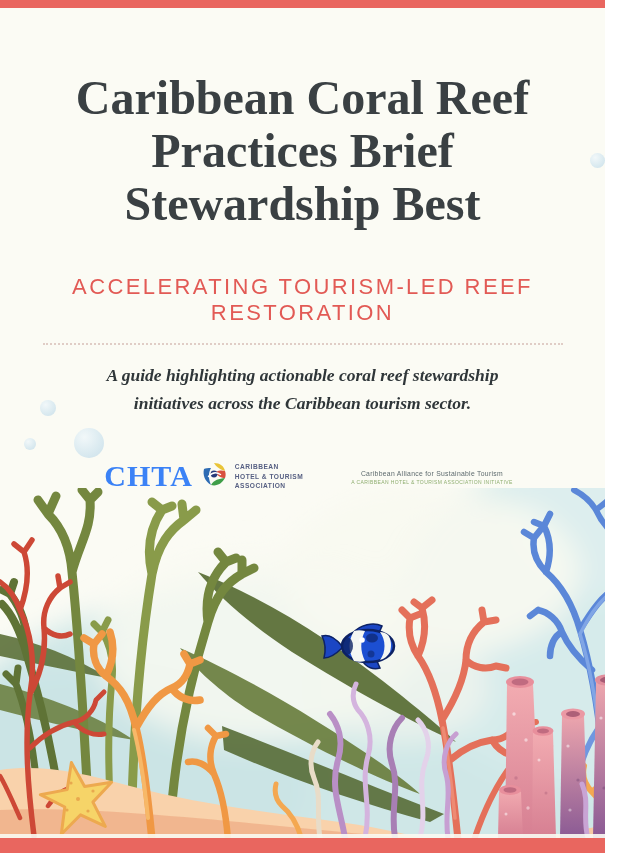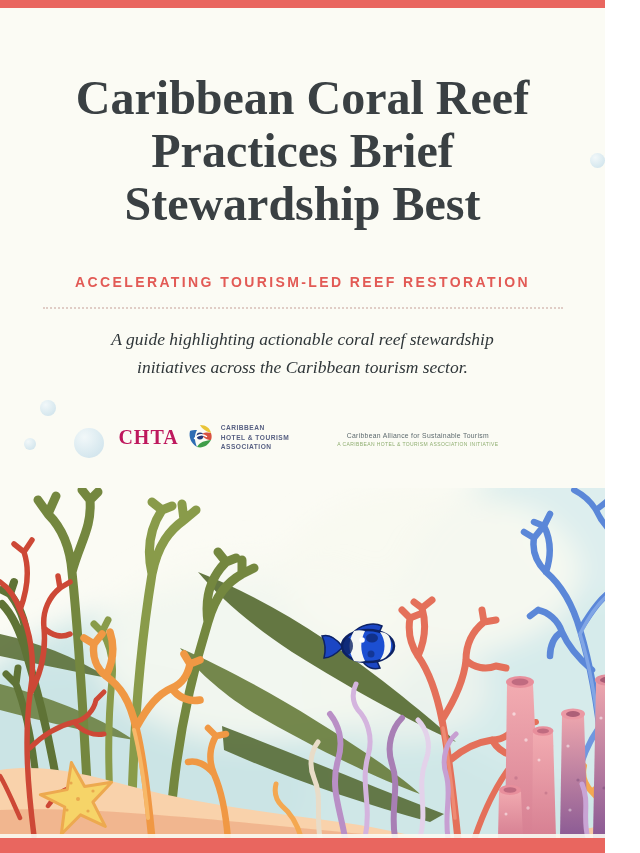--- a/index.html
+++ b/index.html
@@ -18,43 +18,43 @@
 
   .title {
     margin:72px auto 0; width:560px;
     font-family:"Liberation Serif", serif; font-weight:700;
     font-size:48px; line-height:1.1; color:#3a4043;
   }
   .title .tl { display:block; }
 
   .subtitle {
     margin-top:44px;
-    font-size:14px; font-weight:700; letter-spacing:2.4px;
+    font-size:22px; font-weight:400; letter-spacing:2.4px;
     color:#e25a55;
   }
 
   .divider {
     width:520px; margin:17px auto 0;
     border-top:2px dotted #e0cdc6; height:0;
   }
 
   .desc {
     margin:16px auto 0; width:440px;
     font-family:"Liberation Serif", serif; font-style:italic;
-    font-size:17.5px; line-height:1.6; color:#2f3639;
+    font-size:17.5px; line-height:1.6; color:#2f3639;font-weight:bold;
   }
 
   .logos {
     margin-top:42px;
     display:flex; align-items:center; justify-content:center; gap:48px;
   }
   .chta { display:flex; align-items:center; gap:9px; }
   .chta-acronym {
     font-family:"Liberation Serif", serif; font-weight:700;
-    font-size:20px; color:#be185d; letter-spacing:1px;margin-left:12px;
+    font-size:30px; color:#3b82f6; letter-spacing:1px;margin-left:12px;
   }
   .chta-name {
     display:flex; flex-direction:column; align-items:flex-start;
     font-size:6.6px; letter-spacing:.5px; color:#565f82; text-align:left;
     line-height:1.45; font-weight:700;
   }
   .cast { display:flex; flex-direction:column; align-items:center; }
   .cast-row { display:flex; align-items:flex-end; gap:4px; }
   .cast-acronym {
     font-family:"Liberation Serif", serif; font-weight:700;

